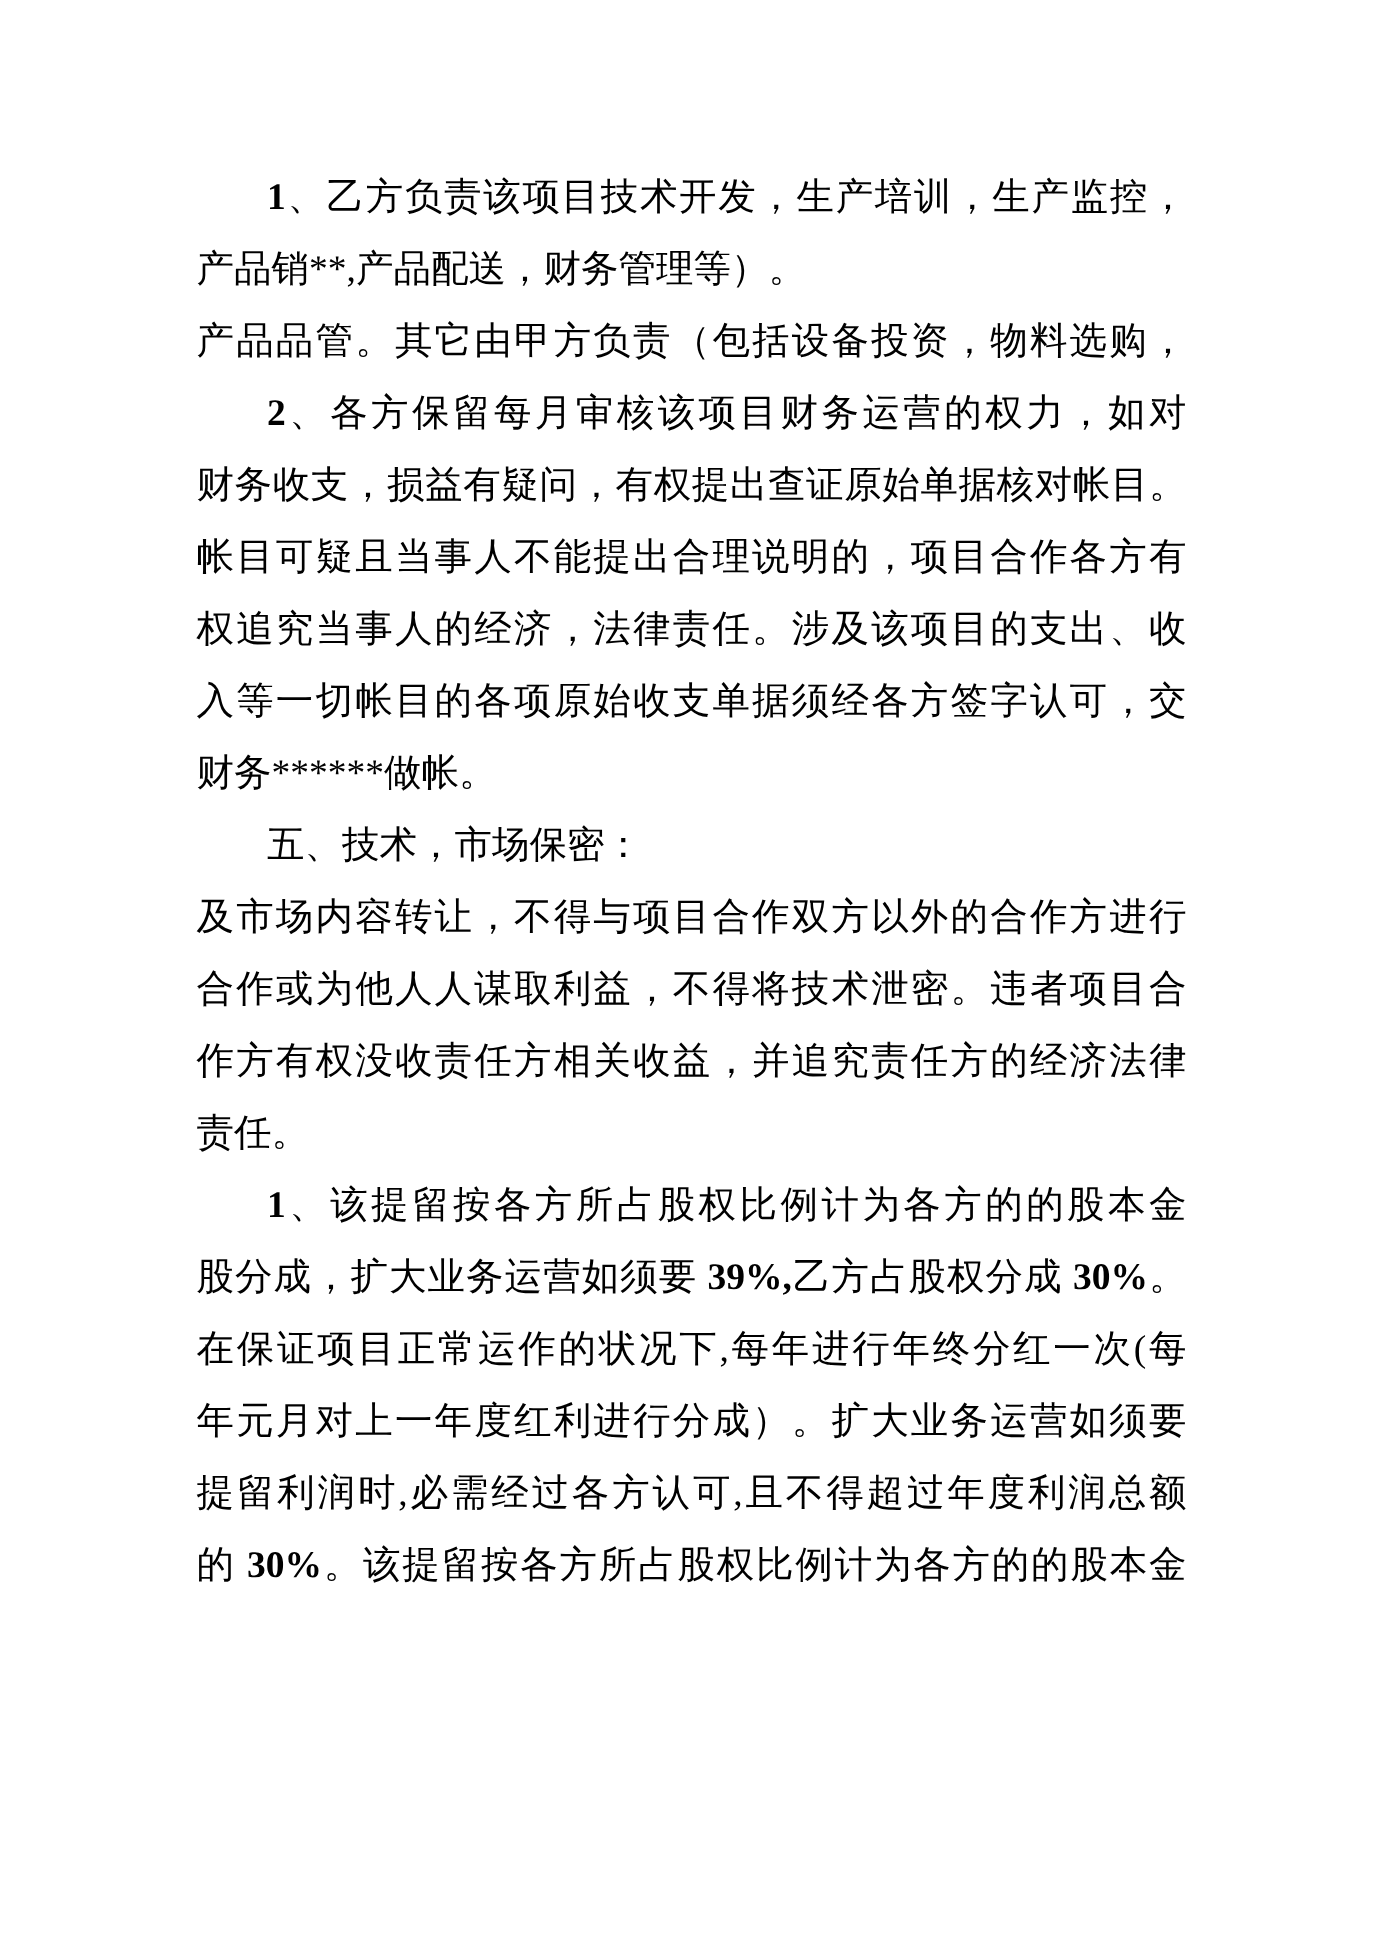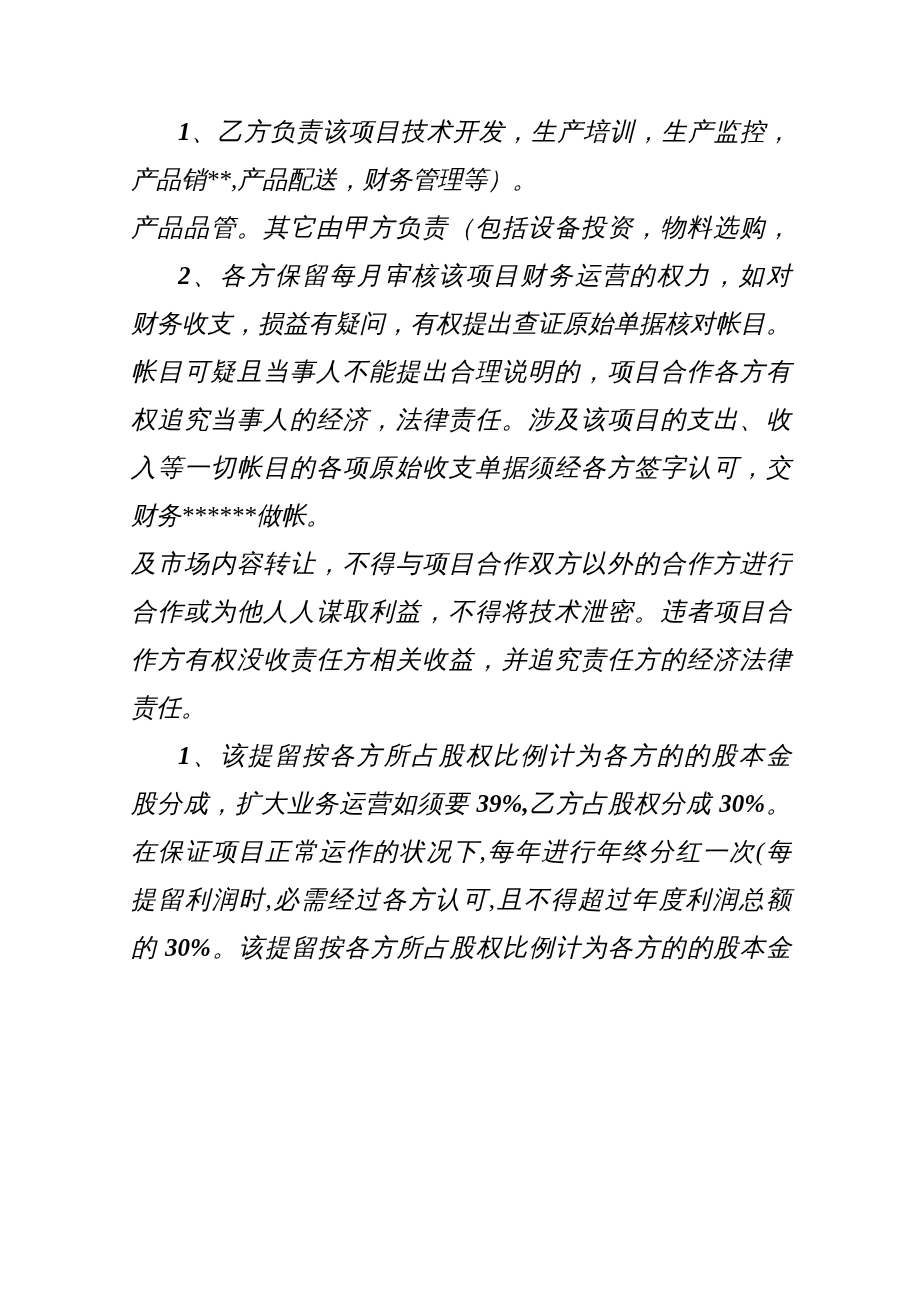--- a/index.html
+++ b/index.html
@@ -21,21 +21,20 @@
     width: 660px;
     color: #000000;
     font-family: "Liberation Serif", "DejaVu Serif", serif;
     font-size: 25px;
   }
   .line {
     width: 660px;
     height: 48px;
     line-height: 48px;
     white-space: nowrap;
-    font-style: italic;
   }
   .line.justify {
     white-space: normal;
     text-align: justify;
     text-align-last: justify;
   }
   .line.indent {
     box-sizing: border-box;
     padding-left: 47px;
   }
@@ -49,23 +48,25 @@
   <div class="doc">
       <div class="line indent justify"><span class="seg bold">1</span><span class="seg">、乙方负责该项目技术开发，生产培训，生产监控，</span></div>
       <div class="line"><span class="seg">产品销**,产品配送，财务管理等）。</span></div>
       <div class="line justify"><span class="seg">产品品管。其它由甲方负责（包括设备投资，物料选购，</span></div>
       <div class="line indent justify"><span class="seg bold">2</span><span class="seg">、各方保留每月审核该项目财务运营的权力，如对</span></div>
       <div class="line justify"><span class="seg">财务收支，损益有疑问，有权提出查证原始单据核对帐目。</span></div>
       <div class="line justify"><span class="seg">帐目可疑且当事人不能提出合理说明的，项目合作各方有</span></div>
       <div class="line justify"><span class="seg">权追究当事人的经济，法律责任。涉及该项目的支出、收</span></div>
       <div class="line justify"><span class="seg">入等一切帐目的各项原始收支单据须经各方签字认可，交</span></div>
       <div class="line"><span class="seg">财务******做帐。</span></div>
+      <div class="line indent"><span class="seg">五、技术，市场保密：</span></div>
       <div class="line justify"><span class="seg">及市场内容转让，不得与项目合作双方以外的合作方进行</span></div>
       <div class="line justify"><span class="seg">合作或为他人人谋取利益，不得将技术泄密。违者项目合</span></div>
       <div class="line justify"><span class="seg">作方有权没收责任方相关收益，并追究责任方的经济法律</span></div>
       <div class="line"><span class="seg">责任。</span></div>
       <div class="line indent justify"><span class="seg bold">1</span><span class="seg">、该提留按各方所占股权比例计为各方的的股本金</span></div>
       <div class="line justify"><span class="seg">股分成，扩大业务运营如须要 </span><span class="seg bold">39%,</span><span class="seg">乙方占股权分成 </span><span class="seg bold">30%</span><span class="seg">。</span></div>
       <div class="line justify"><span class="seg">在保证项目正常运作的状况下,每年进行年终分红一次(每</span></div>
+      <div class="line justify"><span class="seg">年元月对上一年度红利进行分成）。扩大业务运营如须要</span></div>
       <div class="line justify"><span class="seg">提留利润时,必需经过各方认可,且不得超过年度利润总额</span></div>
       <div class="line justify"><span class="seg">的 </span><span class="seg bold">30%</span><span class="seg">。该提留按各方所占股权比例计为各方的的股本金</span></div>
     </div>
 </div>
 
 </body></html>

